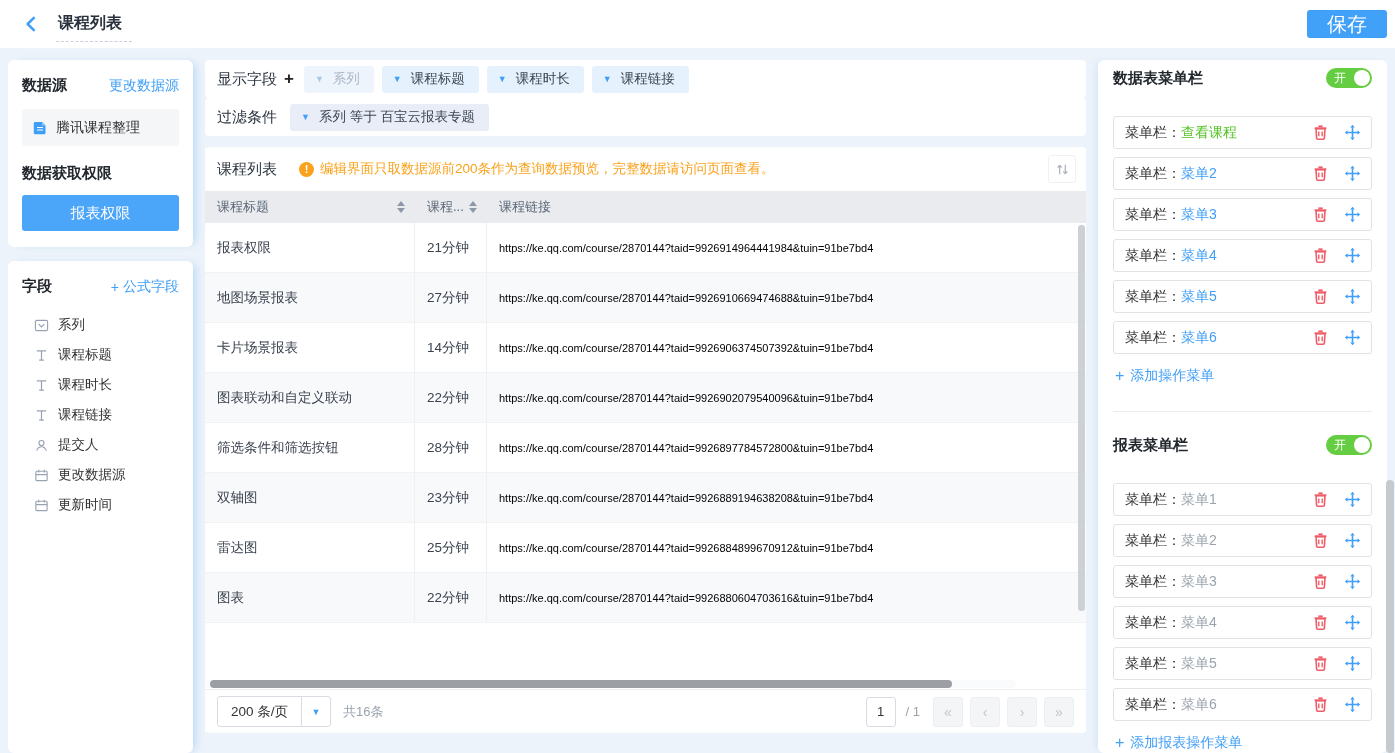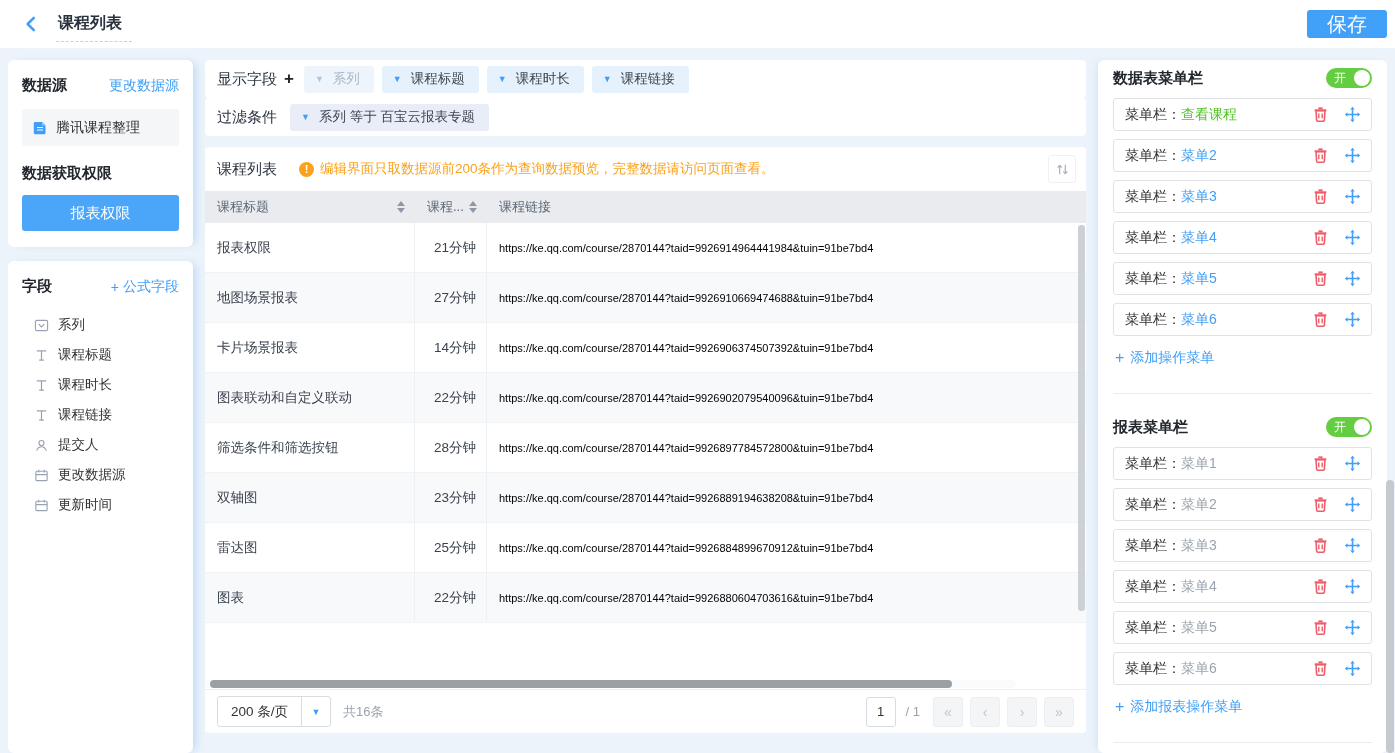--- a/index.html
+++ b/index.html
@@ -47,21 +47,21 @@
   
   .table-card { margin-top:11px; flex:1; background:#fff; border-radius:4px; display:flex; flex-direction:column; position:relative; overflow:hidden; }
   .tbl-title-row { height:44px; display:flex; align-items:center; padding:0 10px 0 12px; flex:none; }
   .tbl-title { font-size:15px; color:#2b3440; }
   .warn { display:flex; align-items:center; margin-left:22px; }
   .warn-icon { width:15px; height:15px; border-radius:50%; background:#faa21b; color:#fff; font-size:11px; font-weight:bold; display:flex; align-items:center; justify-content:center; }
   .warn-text { color:#faa21b; font-size:13.5px; margin-left:6px;text-align:right; }
   .sort-btn { margin-left:auto; width:28px; height:28px; border:1px solid #f0f1f3; border-radius:3px; background:#fff; display:flex; align-items:center; justify-content:center; cursor:pointer; }
   .grid-header { height:32px; background:#e9ebef; display:flex; align-items:center; flex:none; color:#5d6878; font-size:13px; }
   .gh-cell { display:flex; align-items:center; padding:0 10px 0 12px; cursor:pointer; }
-  .c1 { width:210px; } .c2 { width:72px;justify-content:flex-end; } .c3 { flex:1; }
+  .c1 { width:210px; } .c2 { width:72px; } .c3 { flex:1; }
   .gh-cell .carets { margin-left:auto; display:flex; flex-direction:column; gap:2px; }
   .carets i { display:block; width:0; height:0; border-left:4px solid transparent; border-right:4px solid transparent; }
   .carets .up { border-bottom:5px solid #8e98a9; }
   .carets .dn { border-top:5px solid #8e98a9; }
   .grid-body { flex:1; position:relative; overflow:hidden; }
   .trow { height:50px; display:flex; align-items:stretch; border-bottom:1px solid #f1f2f4; }
   .trow:nth-child(even) { background:#f8f9fb; }
   .tcell { display:flex; align-items:center; padding:0 10px 0 12px; font-size:13.5px; color:#3a424e; }
   .trow .c1, .trow .c2 { border-right:1px solid #eef0f2; }
   .tcell a { color:#000000; text-decoration:none; font-size:11px; cursor:pointer; white-space:nowrap; }
@@ -74,21 +74,21 @@
   .pagesize .dd { width:29px; align-self:stretch; border-left:1px solid #d8dce2; display:flex; align-items:center; justify-content:center; color:#3f9ef7; font-size:9px; }
   .total { margin-left:12px; color:#9aa3ad; font-size:13px; }
   .pager-right { margin-left:auto; display:flex; align-items:center; gap:7px; }
   .page-input { width:30px; height:30px; border:1px solid #d8dce2; border-radius:3px; text-align:center; font-size:13px; color:#333; font-family:inherit; }
   .page-ind { color:#9aa3ad; font-size:13px; margin:0 6px 0 3px; }
   .nav-btn { width:30px; height:30px; background:#f4f5f7; border:1px solid #eceef1; border-radius:3px; color:#c0c5cd; font-size:14px; display:flex; align-items:center; justify-content:center; cursor:pointer; }
   
   .toggle { width:46px; height:20px; border-radius:10px; background:#65cd41; position:relative; display:flex; align-items:center; cursor:pointer; }
   .toggle .t-label { color:#fff; font-size:12px; margin-left:8px; }
   .toggle .knob { position:absolute; right:2px; top:2px; width:16px; height:16px; border-radius:50%; background:#fff; }
-  .menu-list { margin-top:10px; }
+  .menu-list { margin-top:28px; }
   .menu-item { height:33px; border:1px solid #dfe3e8; border-radius:3px; display:flex; align-items:center; padding:0 10px 0 11px; margin-bottom:8px; font-size:14px; background:#fff; }
   .menu-item .pref { color:#333; }
   .menu-name { text-decoration:none; cursor:pointer; }
   .menu-name.green { color:#53c327; }
   .menu-name.blue { color:#3f9ef7; }
   .menu-name.gray { color:#9aa3ad; }
   .menu-item .icons { margin-left:auto; display:flex; align-items:center; gap:15px; }
   .icon-btn { width:17px; height:17px; display:flex; align-items:center; justify-content:center; cursor:pointer; }
   .add-link { display:flex; align-items:center; gap:6px; margin:13px 0 0 2px; color:#3f9ef7; font-size:14px; cursor:pointer; }
   .add-link .plus { font-size:16px; }

